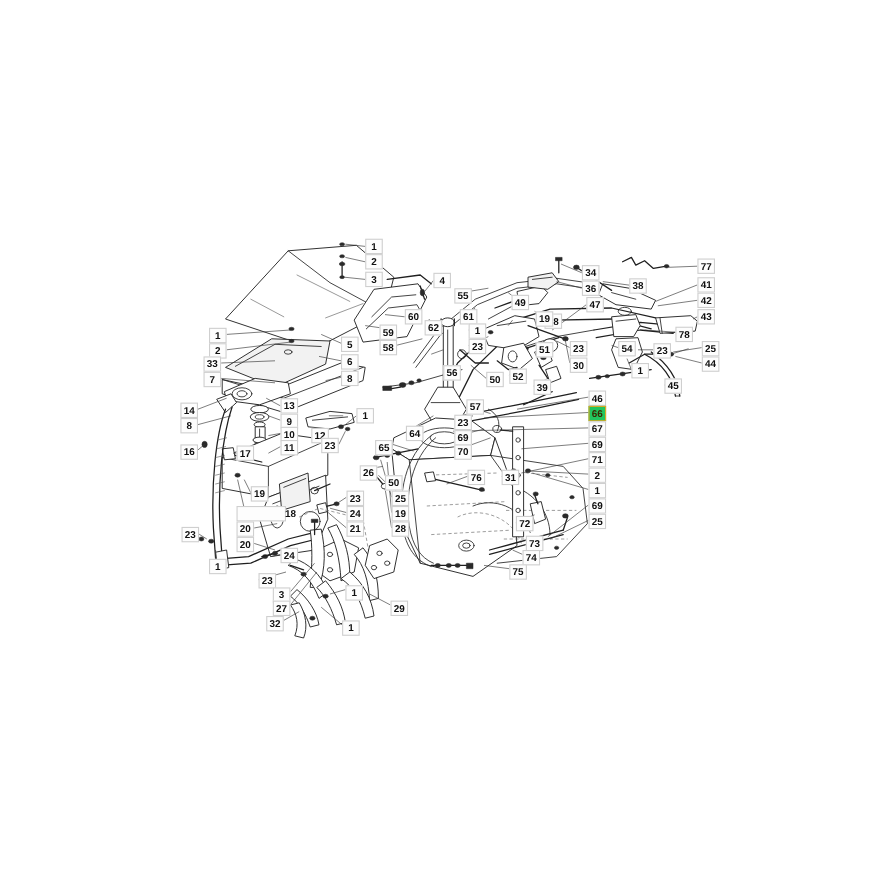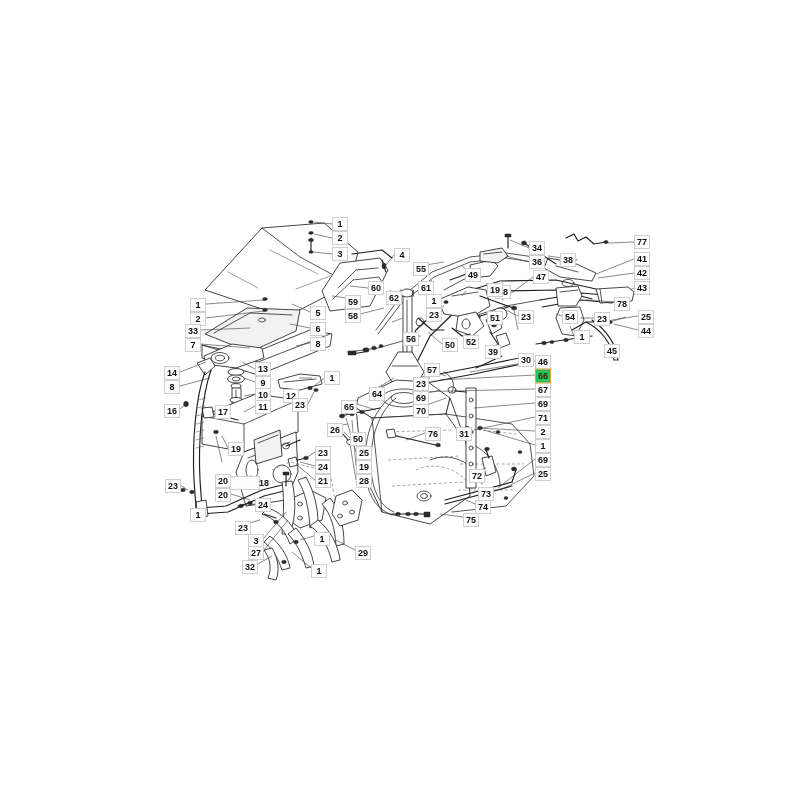--- a/index.html
+++ b/index.html
@@ -446,21 +446,21 @@
     </g>
   </svg>
 
   <div id="callouts">
       <div class="cal" style="left: 332px; top: 217px;">1</div>
       <div class="cal" style="left: 332px; top: 231px;">2</div>
       <div class="cal" style="left: 332px; top: 247px;">3</div>
       <div class="cal" style="left: 394px; top: 248px;">4</div>
       <div class="cal" style="left: 529px; top: 241px;">34</div>
       <div class="cal" style="left: 529px; top: 255px;">36</div>
-      <div class="cal" style="left: 560px; top: 253px;">38</div>
+      <div class="cal" style="left: 572px; top: 253px;">38</div>
       <div class="cal" style="left: 634px; top: 235px;">77</div>
       <div class="cal" style="left: 634px; top: 252px;">41</div>
       <div class="cal" style="left: 634px; top: 266px;">42</div>
       <div class="cal" style="left: 634px; top: 281px;">43</div>
       <div class="cal" style="left: 413px; top: 262px;">55</div>
       <div class="cal" style="left: 465px; top: 268px;">49</div>
       <div class="cal" style="left: 533px; top: 270px;">47</div>
       <div class="cal" style="left: 418px; top: 281px;">61</div>
       <div class="cal" style="left: 467px; top: 285px; margin-left: 28px;">48</div>
       <div class="cal" style="left: 487px; top: 283px;">19</div>
@@ -473,21 +473,21 @@
       <div class="cal" style="left: 190px; top: 312px;">2</div>
       <div class="cal" style="left: 185px; top: 324px;">33</div>
       <div class="cal" style="left: 185px; top: 338px;">7</div>
       <div class="cal" style="left: 310px; top: 306px;">5</div>
       <div class="cal" style="left: 310px; top: 322px;">6</div>
       <div class="cal" style="left: 310px; top: 337px;">8</div>
       <div class="cal" style="left: 403px; top: 332px;">56</div>
       <div class="cal" style="left: 426px; top: 294px;">1</div>
       <div class="cal" style="left: 426px; top: 308px;">23</div>
       <div class="cal" style="left: 518px; top: 310px;">23</div>
-      <div class="cal" style="left: 518px; top: 325px; margin-top: 28px;">30</div>
+      <div class="cal" style="left: 518px; top: 325px;">30</div>
       <div class="cal" style="left: 487px; top: 311px;">51</div>
       <div class="cal" style="left: 562px; top: 310px;">54</div>
       <div class="cal" style="left: 594px; top: 312px;">23</div>
       <div class="cal" style="left: 638px; top: 310px;">25</div>
       <div class="cal" style="left: 638px; top: 324px;">44</div>
       <div class="cal" style="left: 574px; top: 330px;">1</div>
       <div class="cal" style="left: 442px; top: 338px;">50</div>
       <div class="cal" style="left: 463px; top: 335px;">52</div>
       <div class="cal" style="left: 485px; top: 345px;">39</div>
       <div class="cal" style="left: 604px; top: 344px;">45</div>
@@ -517,21 +517,21 @@
       <div class="cal" style="left: 164px; top: 404px;">16</div>
       <div class="cal" style="left: 255px; top: 362px;">13</div>
       <div class="cal" style="left: 255px; top: 376px;">9</div>
       <div class="cal" style="left: 255px; top: 388px;">10</div>
       <div class="cal" style="left: 255px; top: 400px;">11</div>
       <div class="cal" style="left: 283px; top: 389px;">12</div>
       <div class="cal" style="left: 324px; top: 371px;">1</div>
       <div class="cal" style="left: 292px; top: 398px;">23</div>
       <div class="cal" style="left: 215px; top: 405px;">17</div>
       <div class="cal" style="left: 228px; top: 442px;">19</div>
-      <div class="cal" style="left: 215px; top: 476px; padding-left: 43px;">18</div>
+      <div class="cal" style="left: 215px; top: 460px; padding-left: 43px;">18</div>
       <div class="cal" style="left: 327px; top: 423px;">26</div>
       <div class="cal" style="left: 350px; top: 432px;">50</div>
       <div class="cal" style="left: 356px; top: 446px;">25</div>
       <div class="cal" style="left: 356px; top: 460px;">19</div>
       <div class="cal" style="left: 356px; top: 474px;">28</div>
       <div class="cal" style="left: 315px; top: 446px;">23</div>
       <div class="cal" style="left: 315px; top: 460px;">24</div>
       <div class="cal" style="left: 315px; top: 474px;">21</div>
       <div class="cal" style="left: 215px; top: 474px;">20</div>
       <div class="cal" style="left: 215px; top: 488px;">20</div>

